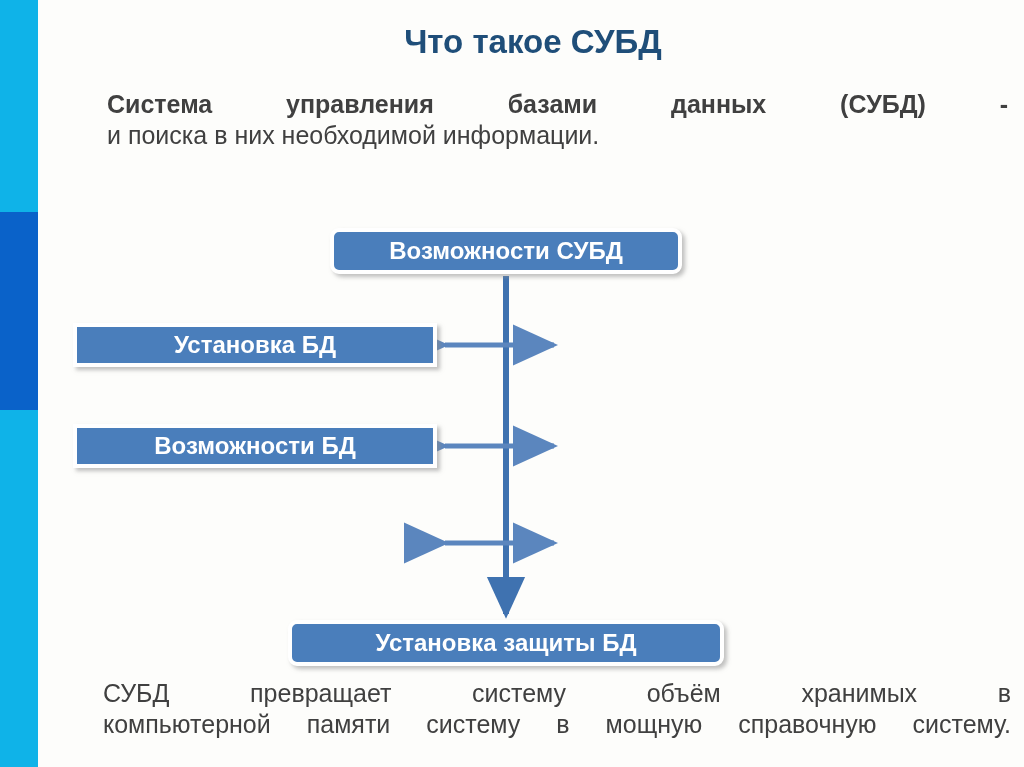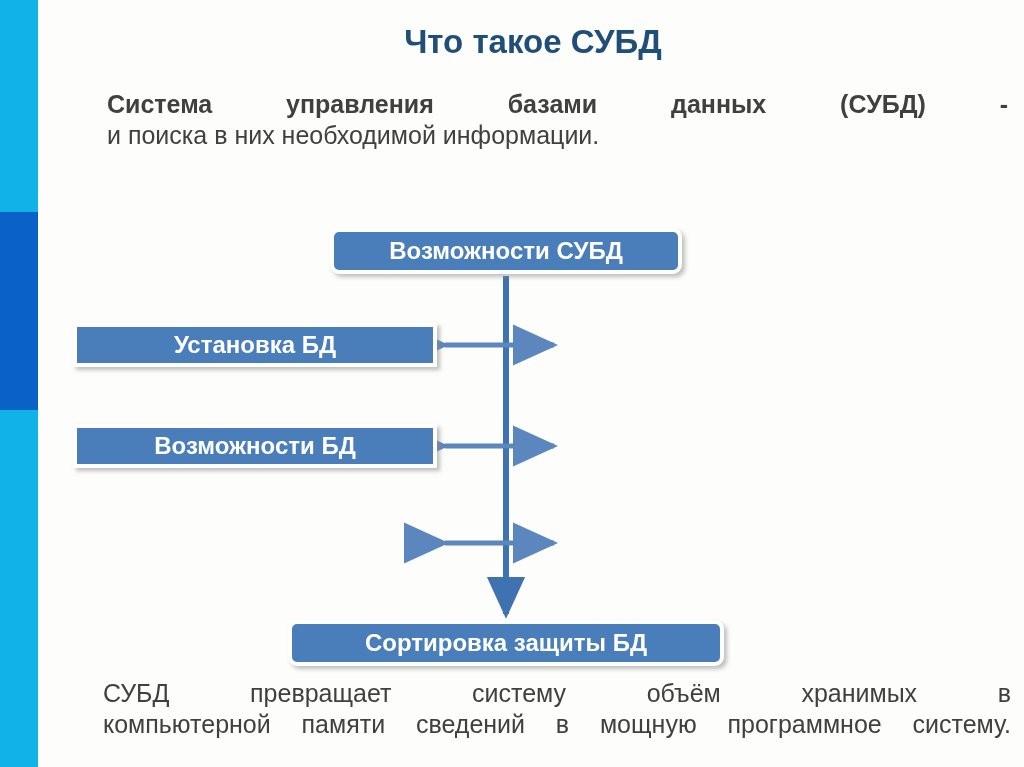--- a/index.html
+++ b/index.html
@@ -184,20 +184,20 @@
     <line x1="445" y1="446" x2="554" y2="446" stroke="#5b86be" stroke-width="5" marker-start="url(#arrL)" marker-end="url(#arrR)"></line>
     <line x1="445" y1="543" x2="554" y2="543" stroke="#5b86be" stroke-width="5" marker-start="url(#arrL)" marker-end="url(#arrR)"></line>
   </svg>
 
   <div class="nodebox rounded" id="node-top">Возможности СУБД</div>
 
   <div class="nodebox" id="node-create">Установка БД</div>
   <div class="nodebox" id="node-fill">Возможности БД</div>
 
 
-  <div class="nodebox rounded" id="node-bottom">Сортировка защиты БД</div>
+  <div class="nodebox rounded" id="node-bottom">Установка защиты БД</div>
 
   <div class="para para-bottom">
     <p class="justify-all">СУБД превращает систему объём хранимых в</p>
-    <p class="justify-all">компьютерной памяти сведений в мощную программное систему.</p>
+    <p class="justify-all">компьютерной памяти систему в мощную справочную систему.</p>
   </div>
 
 </div>
 
 </body></html>

